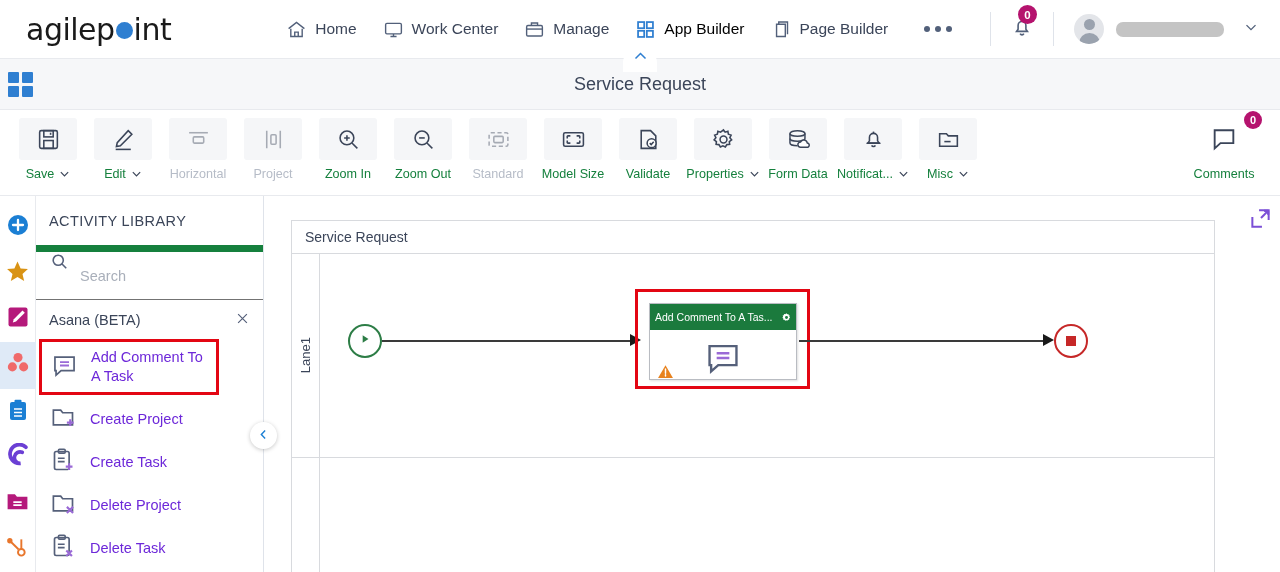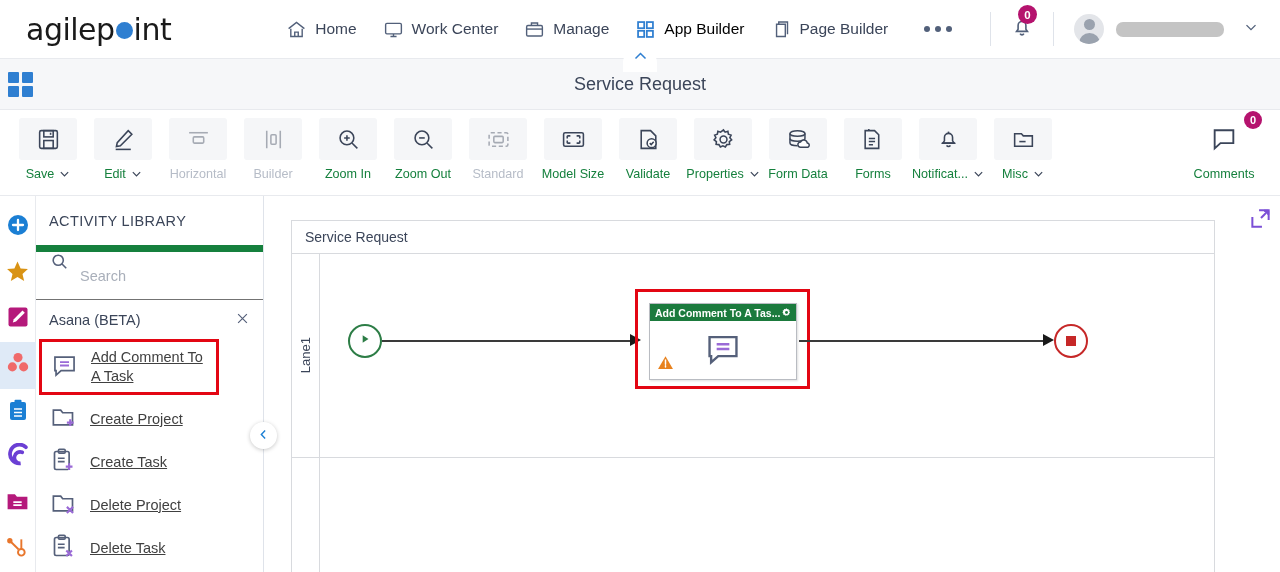--- a/index.html
+++ b/index.html
@@ -258,21 +258,21 @@
     color: #3b4559;
   }
   .lib-group .gx { margin-left: auto; cursor: pointer; color: #5c6678; }
   .lib-item {
     display: flex; align-items: center;
     gap: 13px;
     padding: 6px 10px 6px 14px;
     min-height: 42px;
     cursor: pointer;
   }
-  .lib-item .ltext { font-size: 14.5px; color: #404040; line-height: 19px; text-decoration: underline; }
+  .lib-item .ltext { font-size: 14.5px; color: #6d28d9; line-height: 19px; }
   .lib-item.highlight {
     border: 3px solid #e30613;
     margin: 2px 44px 3px 3px;
     padding-left: 9px;
     min-height: 46px;
   }
 
   
   .collapse-handle {
     position: absolute;
@@ -374,25 +374,24 @@
   }
   .act-node {
     position: absolute;
     left: 11px; top: 11px;
     width: 148px; height: 77px;
     background: #ffffff;
     border: 1px solid #b9bcc2;
     box-shadow: 1px 1px 2px rgba(0,0,0,0.13);
   }
   .act-head {
-    height: 17px;
+    height: 26px;
     background: #1b7a3d;
     display: flex; align-items: center;
     padding: 0 4px 0 5px;
-    font-weight: bold;
   }
   .act-head .ht {
     font-size: 10.5px; color: #ffffff;
     white-space: nowrap; overflow: hidden;
     font-family: "Liberation Sans", sans-serif;
   }
   .act-head .gear { margin-left: auto; display: flex; }
   .act-body { position: relative; height: 59px; }
   .act-body .bubble {
     position: absolute;
@@ -561,21 +560,21 @@
   </div>
 
   <div class="tbtn disabled">
     <div class="iconbox">
       <svg width="25" height="25" viewBox="0 0 24 24" fill="none" stroke="#3b4559" stroke-width="1.5">
           <path d="M5.5 3.5 V20.5 M18.5 3.5 V20.5"></path>
           <rect x="9.5" y="7.5" width="5" height="9" rx="1"></rect>
         </svg>
     </div>
     <div class="tlabel">
-        <span>Builder</span>
+        <span>Project</span>
       </div>
   </div>
 
   <div class="tbtn">
     <div class="iconbox">
       <svg width="25" height="25" viewBox="0 0 24 24" fill="none" stroke="#3b4559" stroke-width="1.5">
           <circle cx="10.5" cy="10.5" r="6.6"></circle>
           <path d="M15.3 15.3 L20.5 20.5"></path>
           <path d="M7.8 10.5 H13.2 M10.5 7.8 V13.2"></path>
         </svg>
@@ -657,32 +656,20 @@
           <path d="M3.8 6.2 V11 c0 1.5 3.2 2.7 7.2 2.7 s7.2 -1.2 7.2 -2.7 V6.2"></path>
           <path d="M3.8 11 V15.3 c0 1.5 3.2 2.7 7.2 2.7"></path>
           <path d="M14 19.5 a2.6 2.6 0 0 1 0 -5.2 a3.4 3.4 0 0 1 6.4 1 a2 2 0 0 1 -.4 4.2 Z" fill="#fff"></path>
         </svg>
     </div>
     <div class="tlabel">
         <span>Form Data</span>
       </div>
   </div>
 
-  <div class="tbtn">
-    <div class="iconbox">
-      <svg width="25" height="25" viewBox="0 0 24 24" fill="none" stroke="#3b4559" stroke-width="1.5">
-          <path d="M4 3.5 H13 L17 7.5 V20.5 H4 Z"></path>
-          <path d="M7.5 3.5 V1.8"></path>
-          <path d="M7.5 11 H13.5 M7.5 14 H13.5 M7.5 17 H11.5"></path>
-        </svg>
-    </div>
-    <div class="tlabel">
-        <span>Forms</span>
-      </div>
-  </div>
 
   <div class="tbtn">
     <div class="iconbox">
       <svg width="25" height="25" viewBox="0 0 24 24" fill="none" stroke="#3b4559" stroke-width="1.5">
           <path d="M6.5 15.5 h11 l-1.6 -2.2 V10 a3.9 3.9 0 0 0 -7.8 0 v3.3 Z"></path>
           <path d="M5.5 15.5 H18.5"></path>
           <path d="M10.2 17.6 a2 2 0 0 0 3.6 0"></path>
           <path d="M12 6.1 V4.4"></path>
         </svg>
     </div>

